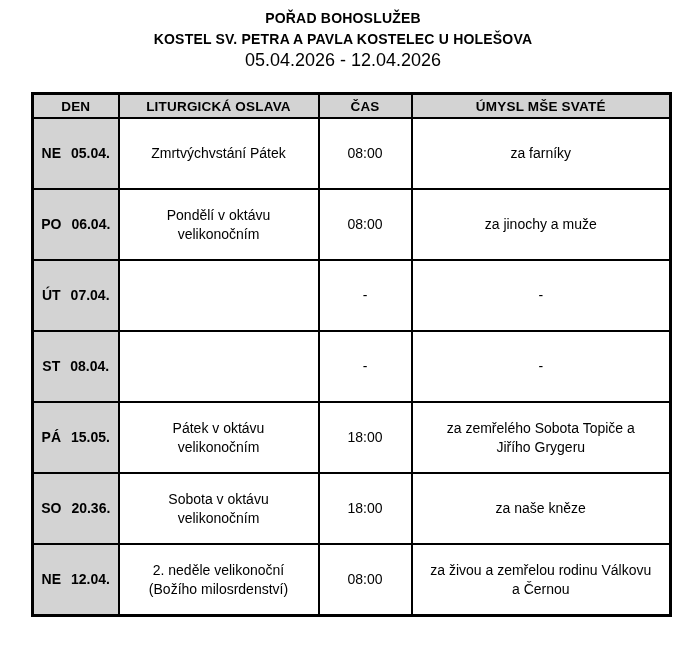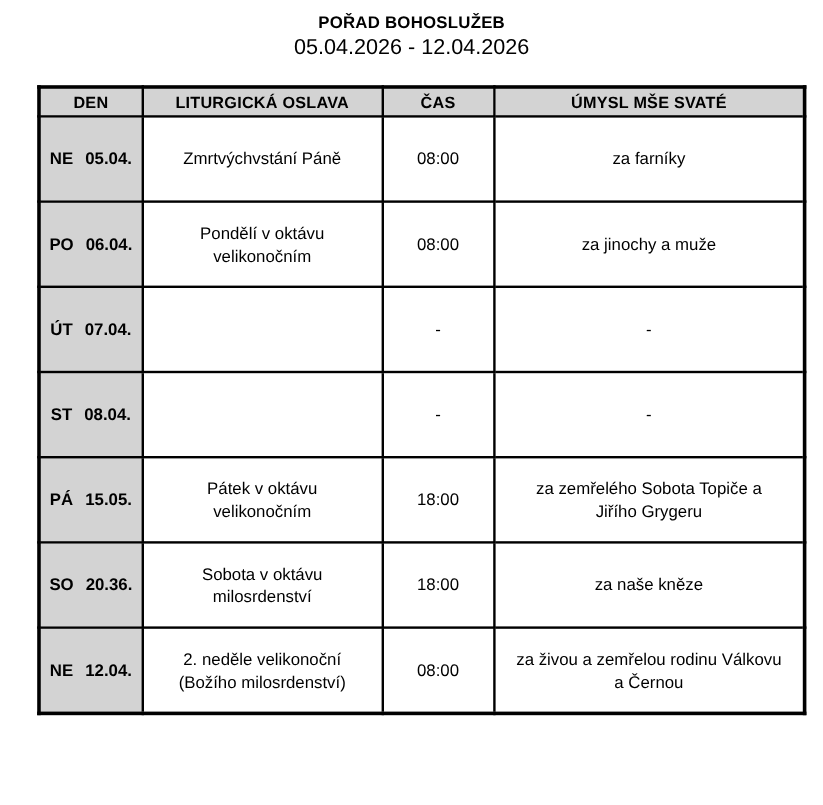--- a/index.html
+++ b/index.html
@@ -75,20 +75,21 @@
     white-space: pre-line;
   }
 </style>
 </head>
 <body>
 
 <div class="page">
 
   <div class="titles">
     <div class="title-main">POŘAD BOHOSLUŽEB</div>
+    <div class="title-church">KOSTEL SV. PETRA A PAVLA KOSTELEC U HOLEŠOVA</div>
     <div class="title-range">05.04.2026 - 12.04.2026</div>
   </div>
 
   <table class="schedule">
     <colgroup>
       <col style="width:86px">
       <col style="width:200px">
       <col style="width:93px">
       <col style="width:259px">
     </colgroup>
@@ -96,21 +97,21 @@
       <tr>
         <th>DEN</th>
         <th>LITURGICKÁ OSLAVA</th>
         <th>ČAS</th>
         <th>ÚMYSL MŠE SVATÉ</th>
       </tr>
     </thead>
     <tbody>
       <tr>
         <td class="day-cell"><span>NE</span><span class="day-date">05.04.</span></td>
-        <td class="lit-cell">Zmrtvýchvstání Páně</td>
+        <td class="lit-cell">Zmrtvýchvstání Pátek</td>
         <td class="time-cell">08:00</td>
         <td class="intent-cell">za farníky</td>
       </tr>
       <tr>
         <td class="day-cell"><span>PO</span><span class="day-date">06.04.</span></td>
         <td class="lit-cell">Pondělí v oktávu
 velikonočním</td>
         <td class="time-cell">08:00</td>
         <td class="intent-cell">za jinochy a muže</td>
       </tr>
@@ -130,21 +131,21 @@
         <td class="day-cell"><span>PÁ</span><span class="day-date">15.05.</span></td>
         <td class="lit-cell">Pátek v oktávu
 velikonočním</td>
         <td class="time-cell">18:00</td>
         <td class="intent-cell">za zemřelého Sobota Topiče a
 Jiřího Grygeru</td>
       </tr>
       <tr>
         <td class="day-cell"><span>SO</span><span class="day-date">20.36.</span></td>
         <td class="lit-cell">Sobota v oktávu
-milosrdenství</td>
+velikonočním</td>
         <td class="time-cell">18:00</td>
         <td class="intent-cell">za naše kněze</td>
       </tr>
       <tr>
         <td class="day-cell"><span>NE</span><span class="day-date">12.04.</span></td>
         <td class="lit-cell">2. neděle velikonoční
 (Božího milosrdenství)</td>
         <td class="time-cell">08:00</td>
         <td class="intent-cell">za živou a zemřelou rodinu Válkovu
 a Černou</td>

